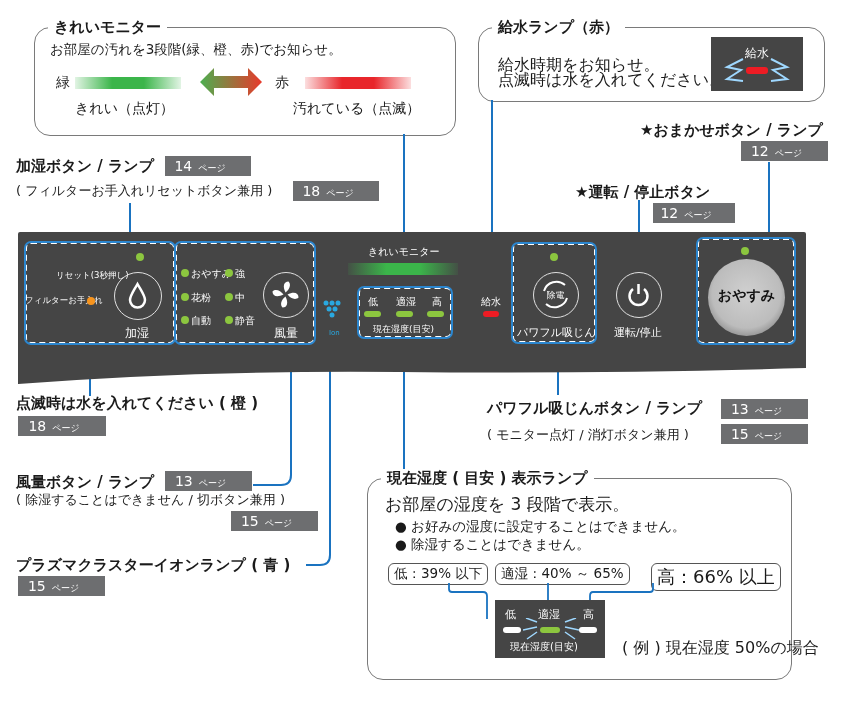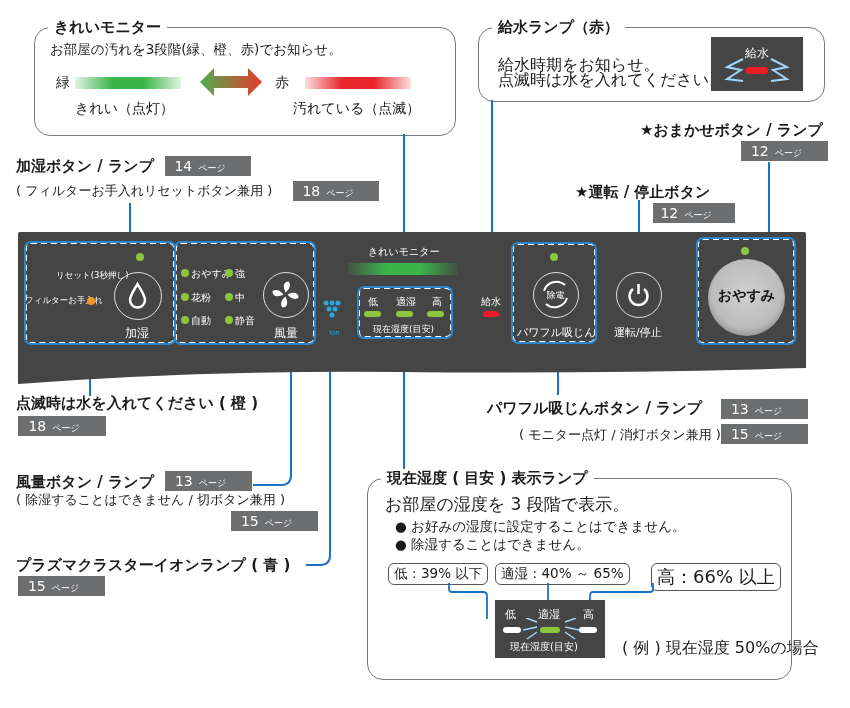--- a/index.html
+++ b/index.html
@@ -181,21 +181,21 @@
 <div class="label-bold" style="left:16px;top:473px;">風量ボタン / ランプ</div>
 <div class="page-tag" style="left:165px;top:471px;width:87px;"><span>13</span><span class="pg">ページ</span></div>
 <div class="label-sub" style="left:16px;top:491px;">( 除湿することはできません / 切ボタン兼用 )</div>
 <div class="page-tag" style="left:231px;top:511px;width:87px;"><span>15</span><span class="pg">ページ</span></div>
 
 <div class="label-bold" style="left:16px;top:556px;">プラズマクラスターイオンランプ ( 青 )</div>
 <div class="page-tag" style="left:18px;top:576px;width:87px;"><span>15</span><span class="pg">ページ</span></div>
 
 <div class="label-bold" style="left:487px;top:399px;">パワフル吸じんボタン / ランプ</div>
 <div class="page-tag" style="left:721px;top:399px;width:87px;"><span>13</span><span class="pg">ページ</span></div>
-<div class="label-sub" style="left:487px;top:426px;margin-left:32px;">( モニター点灯 / 消灯ボタン兼用 )</div>
+<div class="label-sub" style="left:487px;top:426px;">( モニター点灯 / 消灯ボタン兼用 )</div>
 <div class="page-tag" style="left:721px;top:424px;width:87px;"><span>15</span><span class="pg">ページ</span></div>
 
 <div class="callout-box" style="left:367px;top:478px;width:423px;height:200px;"></div>
 <div class="box-title" style="left:381px;top:469px;">現在湿度 ( 目安 ) 表示ランプ</div>
 <div class="txt" style="left:385px;top:493px;font-size:17px;">お部屋の湿度を 3 段階で表示。</div>
 <div class="txt" style="left:395px;top:518px;font-size:13.5px;">● <span>お好みの湿度に設定することはできません。</span></div>
 <div class="txt" style="left:395px;top:536px;font-size:13.5px;">● <span>除湿することはできません。</span></div>
 
 <div class="txt" style="left:388px;top:563px;border:1.3px solid #555;border-radius:6px;padding:1px 5px;font-size:13.5px;">低：39% 以下</div>
 <div class="txt" style="left:495px;top:563px;border:1.3px solid #555;border-radius:6px;padding:1px 5px;font-size:13.5px;">適湿：40% ～ 65%</div>

